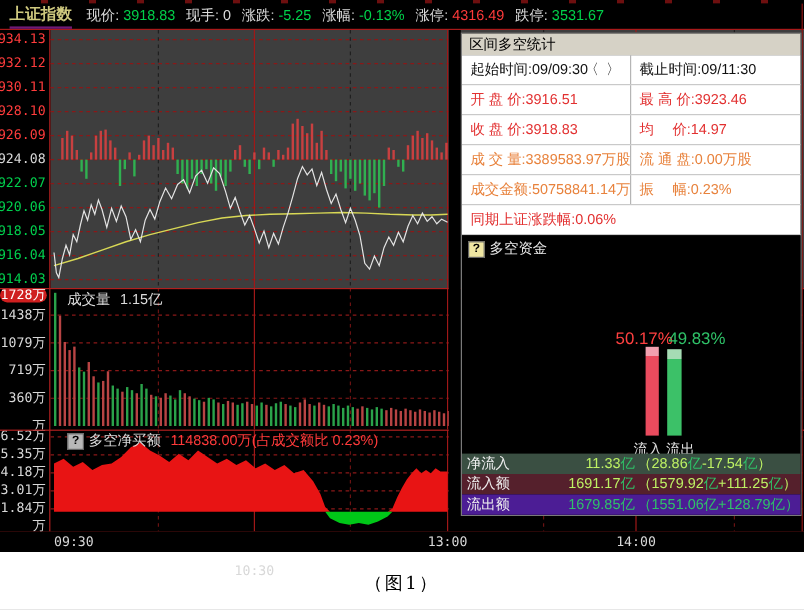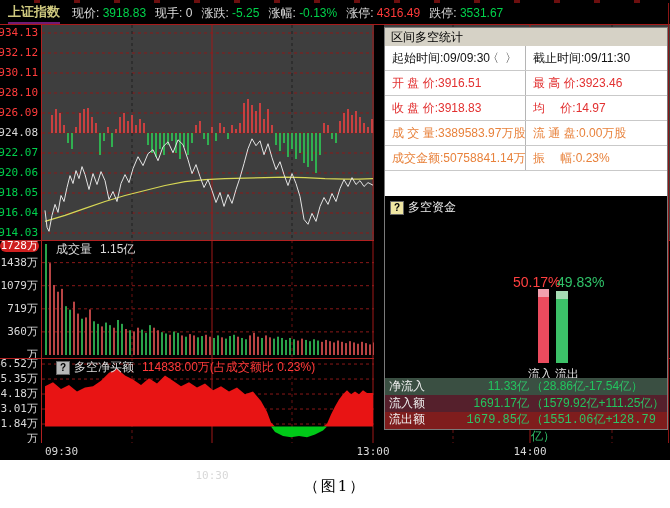--- a/index.html
+++ b/index.html
@@ -56,21 +56,21 @@
   .fbar{position:absolute;top:93px;width:11px;height:74px;}
   .fbar.in{left:153px;background:linear-gradient(#f2a0af 0 8px,#ea4b5e 8px 100%);}
   .fbar.out{left:171px;width:12px;top:95px;height:72px;background:linear-gradient(#a6dcb4 0 8px,#3cc168 8px 100%);}
   .fbarlab{position:absolute;top:170px;font-size:12px;color:#e0e0e0;}
   .fbarlab.in{left:143px;} .fbarlab.out{left:170px;}
   .fund-rows{position:absolute;left:0;bottom:0;width:100%;}
   .frow{display:flex;height:17px;line-height:17px;font-size:12px;}
   .frow .flab{width:52px;padding-left:4px;color:#f0f0f0;}
   .frow .fval{width:88px;text-align:right;}
   .frow .fparen{flex:1;padding-left:2px;}
-  .seg-r{color:#22c55e;} .seg-g{color:#2fc268;}
+  .seg-r{color:#bef264;} .seg-g{color:#2fc268;}
   .caption{position:absolute;left:0;top:460px;width:670px;height:48px;background:#fff;
     text-align:center;}
   .caption span{display:inline-block;margin-top:17px;color:#000;font-size:15px;
     font-family:"DejaVu Serif","Liberation Serif",serif;letter-spacing:2px;}
 </style>
 </head>
 <body>
 
 <div class="stage">
   <div class="app">
@@ -375,20 +375,23 @@
             <div class="rp-cell c-red">均　 价:14.97</div>
           </div>
           <div class="rp-row">
             <div class="rp-cell c-org first">成 交 量:3389583.97万股</div>
             <div class="rp-cell c-org">流 通 盘:0.00万股</div>
           </div>
           <div class="rp-row">
             <div class="rp-cell c-org first">成交金额:50758841.14万元</div>
             <div class="rp-cell c-org">振　 幅:0.23%</div>
           </div>
+          <div class="rp-row">
+            <div class="rp-cell c-red full">同期上证涨跌幅:0.06%</div>
+          </div>
         </div>
       <div class="rp-fund">
         <div class="fund-title">
           <span class="qicon yel">?</span>
           <span>多空资金</span>
         </div>
         <span class="pct in">50.17%</span>
         <span class="pct out">49.83%</span>
         <div class="fbar in"></div>
         <div class="fbar out"></div>
@@ -398,21 +401,21 @@
             <div class="frow" style="background: rgb(58, 79, 66);">
               <div class="flab">净流入</div>
               <div class="fval"><span class="seg-r">11.33</span><span class="seg-g">亿</span></div>
               <div class="fparen"><span class="seg-r">（28.86</span><span class="seg-g">亿</span><span class="seg-r">-17.54</span><span class="seg-g">亿</span><span class="seg-r">）</span></div>
             </div>
             <div class="frow" style="background: rgb(85, 32, 44);">
               <div class="flab">流入额</div>
               <div class="fval"><span class="seg-r">1691.17</span><span class="seg-g">亿</span></div>
               <div class="fparen"><span class="seg-r">（1579.92</span><span class="seg-g">亿</span><span class="seg-r">+111.25</span><span class="seg-g">亿</span><span class="seg-r">）</span></div>
             </div>
-            <div class="frow" style="background: #7f1d1d; font-family: Liberation Mono, monospace;">
+            <div class="frow" style="background: #4c1d95;">
               <div class="flab">流出额</div>
               <div class="fval"><span class="seg-g">1679.85</span><span class="seg-g">亿</span></div>
               <div class="fparen"><span class="seg-g">（1551.06</span><span class="seg-g">亿</span><span class="seg-g">+128.79</span><span class="seg-g">亿</span><span class="seg-g">）</span></div>
             </div>
           </div>
       </div>
     </div>
   </div>
 
   <div class="caption">

